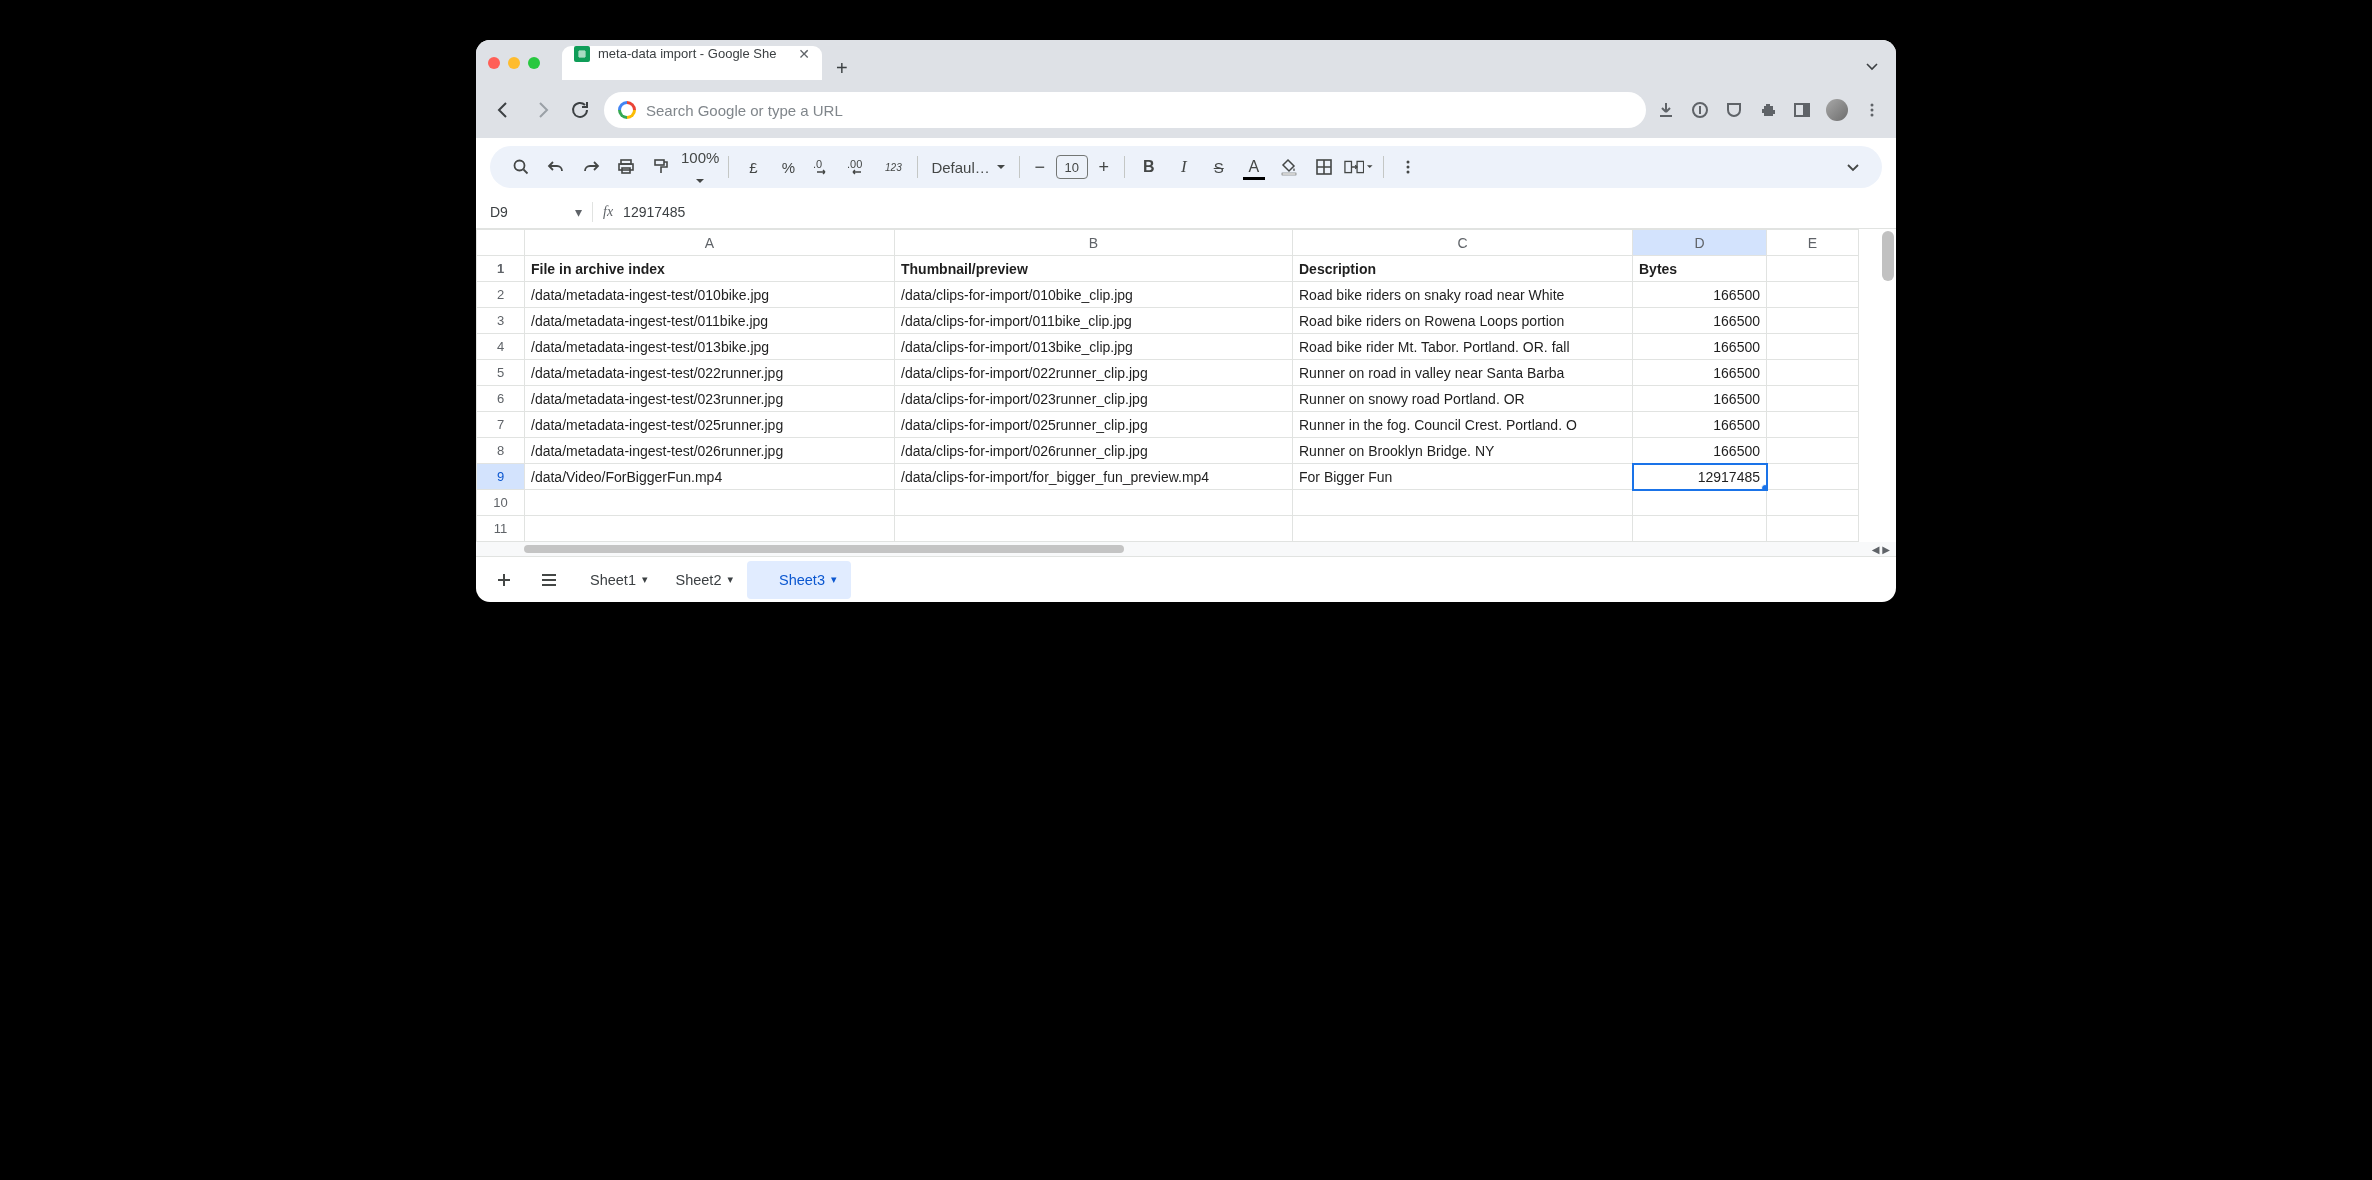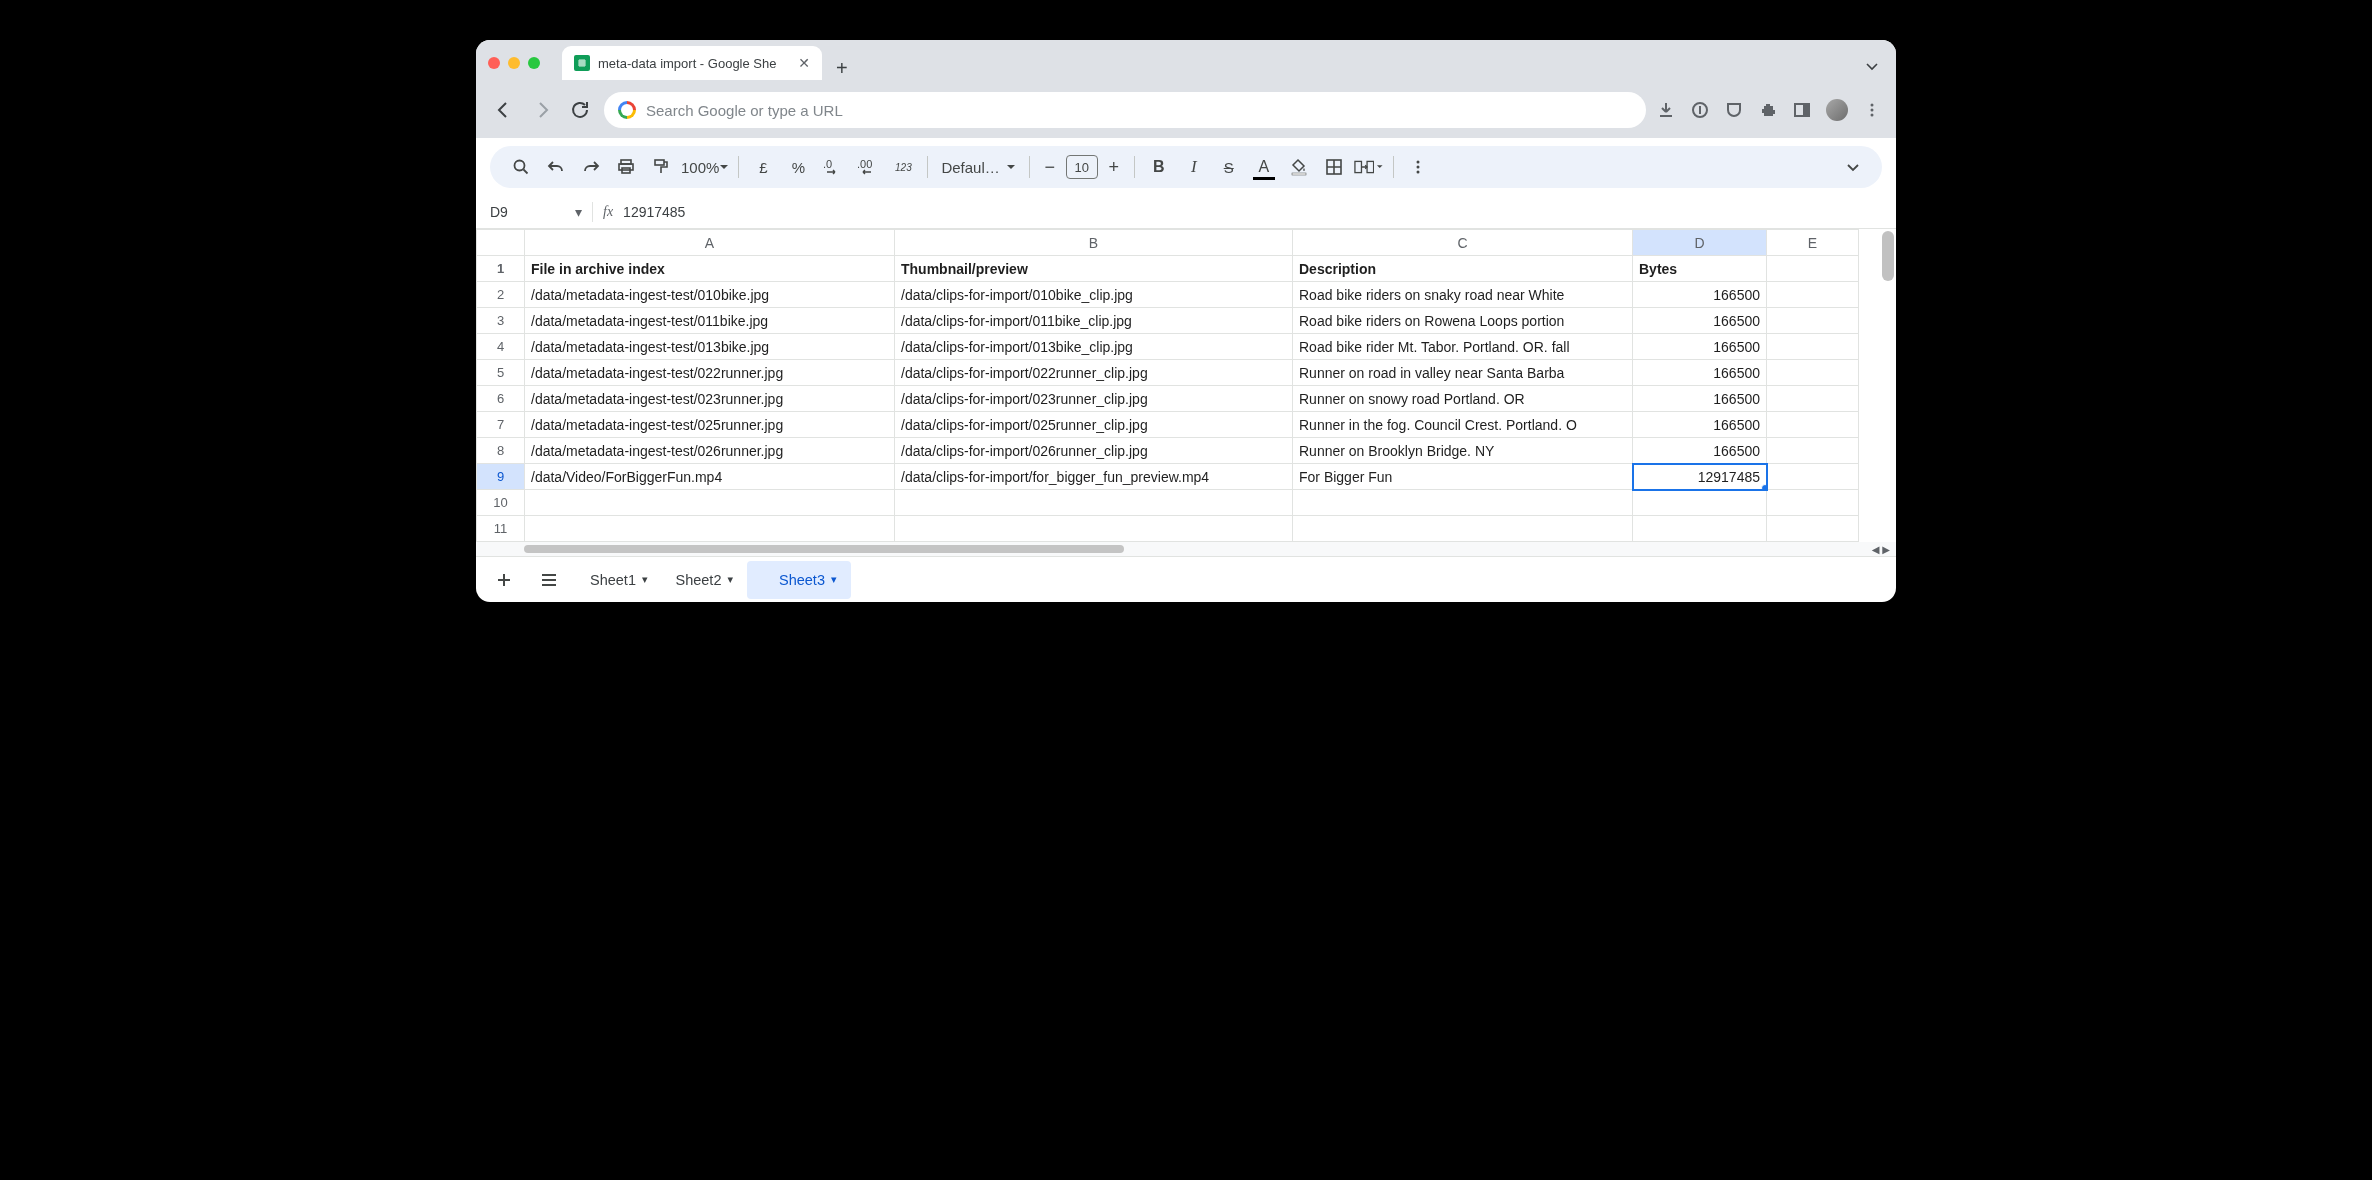--- a/index.html
+++ b/index.html
@@ -29,21 +29,21 @@
 .window-controls { display: flex; gap: 8px; margin-right: 14px; }
 .wc-dot { width: 12px; height: 12px; border-radius: 50%; }
 .wc-close { background:#ff5f57; }
 .wc-min { background:#febc2e; }
 .wc-max { background:#28c840; }
 .tab {
   background: #fff;
   height: 34px;
   border-radius: 9px 9px 0 0;
   display: flex;
-  align-items: center;
+  align-items: flex-start;
   padding: 0 12px;
   gap: 8px;
   min-width: 260px;
   font-size: 13px;
   color: #3c4043;
   margin-top: 0;
 }
 .tab-favicon {
   width:16px; height:16px;
   background:#0f9d58;
@@ -93,21 +93,21 @@
   border-radius:28px;
   height:42px;
   display:flex;
   align-items:center;
   padding:0 16px;
   gap:5px;
   color:#444746;
 }
 .tb-ico{width:30px;height:30px;display:flex;align-items:center;justify-content:center;cursor:pointer;border-radius:4px;}
 .tb-sep{width:1px;height:22px;background:#c4c7c5;margin:0 4px;}
-.zoom-group{display:flex;align-items:center;gap:0;font-size:15px;cursor:pointer;}
+.zoom-group{display:flex;align-items:center;gap:10px;font-size:15px;cursor:pointer;flex-direction:column;}
 .fontbox{display:flex;align-items:center;gap:6px;cursor:pointer;font-size:15px;padding:0 4px;}
 .fontsize{border:1px solid #747775;border-radius:4px;height:24px;width:32px;display:flex;align-items:center;justify-content:center;font-size:13px;}
 .tb-minus,.tb-plus{width:22px;display:flex;justify-content:center;font-size:18px;cursor:pointer;}
 .tb-bold{font-weight:bold;font-size:16px;}
 .tb-italic{font-style:italic;font-family:serif;font-size:17px;}
 .tb-strike{text-decoration:line-through;font-size:15px;}
 .text-color{position:relative;}
 .text-color .bar{position:absolute;bottom:2px;left:4px;right:4px;height:3px;background:#000;}
 .fill-color svg{width:18px;height:18px;}
 .tb-spacer{flex:1;}

